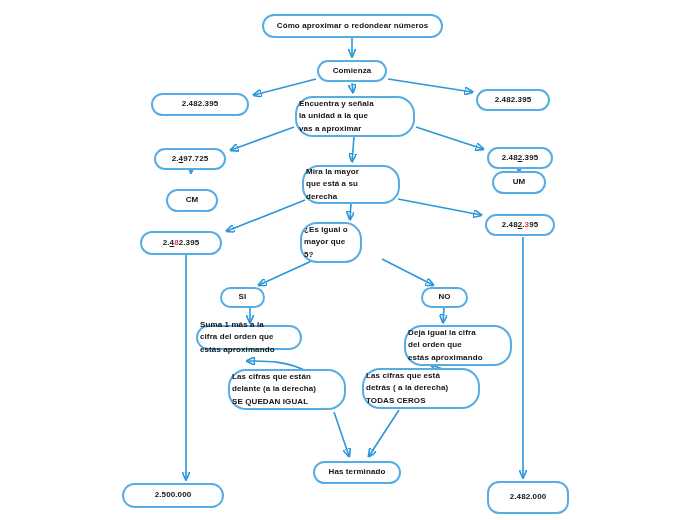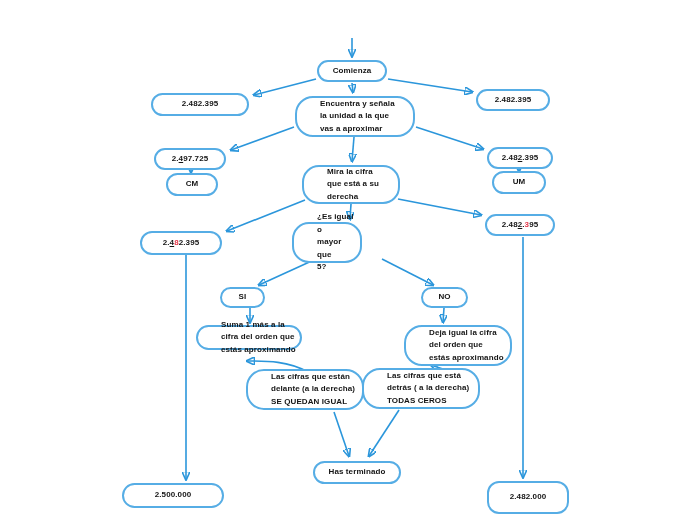--- a/index.html
+++ b/index.html
@@ -17,21 +17,21 @@
     box-sizing:border-box;
     background:#ffffff;
     border:2px solid #56ade5;
     display:flex;align-items:center;justify-content:center;
     font-size:8px;font-weight:bold;color:#141414;
     letter-spacing:.1px;
     text-align:center;
     z-index:2;
   }
   .node .lbl{white-space:pre-line;line-height:12.5px;}
-  .node.multi{justify-content:flex-start;text-align:left;padding-left:23px;padding-right:4px;}
+  .node.multi{justify-content:flex-start;text-align:left;padding-left:2px;padding-right:4px;}
   .u{text-decoration:underline;}
   .red{color:#e5394a;}
 </style>
 </head>
 <body>
 
 <div id="canvas">
 
   <svg id="connectors" viewBox="0 0 697 520">
     <defs>
@@ -56,20 +56,23 @@
     <path d="M250,308 L250,322" marker-end="url(#ah)"></path>
     <path d="M444,308 L443,322" marker-end="url(#ah)"></path>
     <path d="M308,372 C288,361 268,361 247,361" marker-end="url(#ah)"></path>
     <path d="M456,374 C448,370 440,368 431,365" marker-end="url(#ah)"></path>
     <path d="M334,412 L349,456" marker-end="url(#ah)"></path>
     <path d="M399,410 L369,456" marker-end="url(#ah)"></path>
     <path d="M186,255 L186,479" marker-end="url(#ah)"></path>
     <path d="M523,237 L523,477" marker-end="url(#ah)"></path>
   </svg>
 
+  <div class="node" style="left:262px;top:14px;width:181px;height:24px;border-radius:12px;">
+    <span class="lbl">Cómo aproximar o redondear números</span>
+  </div>
 
   <div class="node" style="left:317px;top:60px;width:70px;height:22px;border-radius:11px;">
     <span class="lbl">Comienza</span>
   </div>
 
   <div class="node" style="left:151px;top:93px;width:98px;height:23px;border-radius:11.5px;">
     <span class="lbl">2.482.395</span>
   </div>
 
   <div class="node multi" style="left:295px;top:96px;width:120px;height:41px;border-radius:18px;">
@@ -79,47 +82,47 @@
   </div>
 
   <div class="node" style="left:476px;top:89px;width:74px;height:22px;border-radius:11px;">
     <span class="lbl">2.482.395</span>
   </div>
 
   <div class="node" style="left:154px;top:148px;width:72px;height:22px;border-radius:11px;">
     <span class="lbl"><span>2.</span><span class="u">4</span><span>97.725</span></span>
   </div>
 
-  <div class="node" style="left:166px;top:173px;width:52px;height:23px;border-radius:11.5px;">
+  <div class="node" style="left:166px;top:189px;width:52px;height:23px;border-radius:11.5px;">
     <span class="lbl">CM</span>
   </div>
 
   <div class="node" style="left:487px;top:147px;width:66px;height:22px;border-radius:11px;">
     <span class="lbl"><span>2.48</span><span class="u">2</span><span>.395</span></span>
   </div>
 
   <div class="node" style="left:492px;top:171px;width:54px;height:23px;border-radius:11.5px;">
     <span class="lbl">UM</span>
   </div>
 
   <div class="node multi" style="left:302px;top:165px;width:98px;height:39px;border-radius:17px;">
-    <span class="lbl">Mira la cifra
+    <span class="lbl">Mira la mayor
 que está a su
 derecha</span>
   </div>
 
   <div class="node" style="left:140px;top:231px;width:82px;height:24px;border-radius:12px;">
     <span class="lbl"><span>2.</span><span class="u">4</span><span class="red">8</span><span>2.395</span></span>
   </div>
 
   <div class="node" style="left:485px;top:214px;width:70px;height:22px;border-radius:11px;">
     <span class="lbl"><span>2.48</span><span class="u">2</span><span>.</span><span class="red">3</span><span>95</span></span>
   </div>
 
-  <div class="node multi" style="left:292px;top:222px;width:70px;height:41px;border-radius:17px;">
+  <div class="node multi" style="left:300px;top:222px;width:62px;height:41px;border-radius:17px;">
     <span class="lbl">¿Es igual o
 mayor que
 5?</span>
   </div>
 
   <div class="node" style="left:220px;top:287px;width:45px;height:21px;border-radius:10.5px;">
     <span class="lbl">SI</span>
   </div>
 
   <div class="node" style="left:421px;top:287px;width:47px;height:21px;border-radius:10.5px;">
@@ -131,21 +134,21 @@
 cifra del orden que
 estás aproximando</span>
   </div>
 
   <div class="node multi" style="left:388px;top:325px;width:108px;height:41px;border-radius:18px;margin-left:16px;">
     <span class="lbl">Deja igual la cifra
 del orden que
 estás aproximando</span>
   </div>
 
-  <div class="node multi" style="left:246px;top:369px;width:118px;height:41px;border-radius:18px;">
+  <div class="node multi" style="left:228px;top:369px;width:118px;height:41px;border-radius:18px;">
     <span class="lbl">Las cifras que están
 delante (a la derecha)
 SE QUEDAN IGUAL</span>
   </div>
 
   <div class="node" style="left:313px;top:461px;width:88px;height:23px;border-radius:11.5px;">
     <span class="lbl">Has terminado</span>
   </div>
 
   <div class="node multi" style="left:362px;top:368px;width:118px;height:41px;border-radius:18px;">

